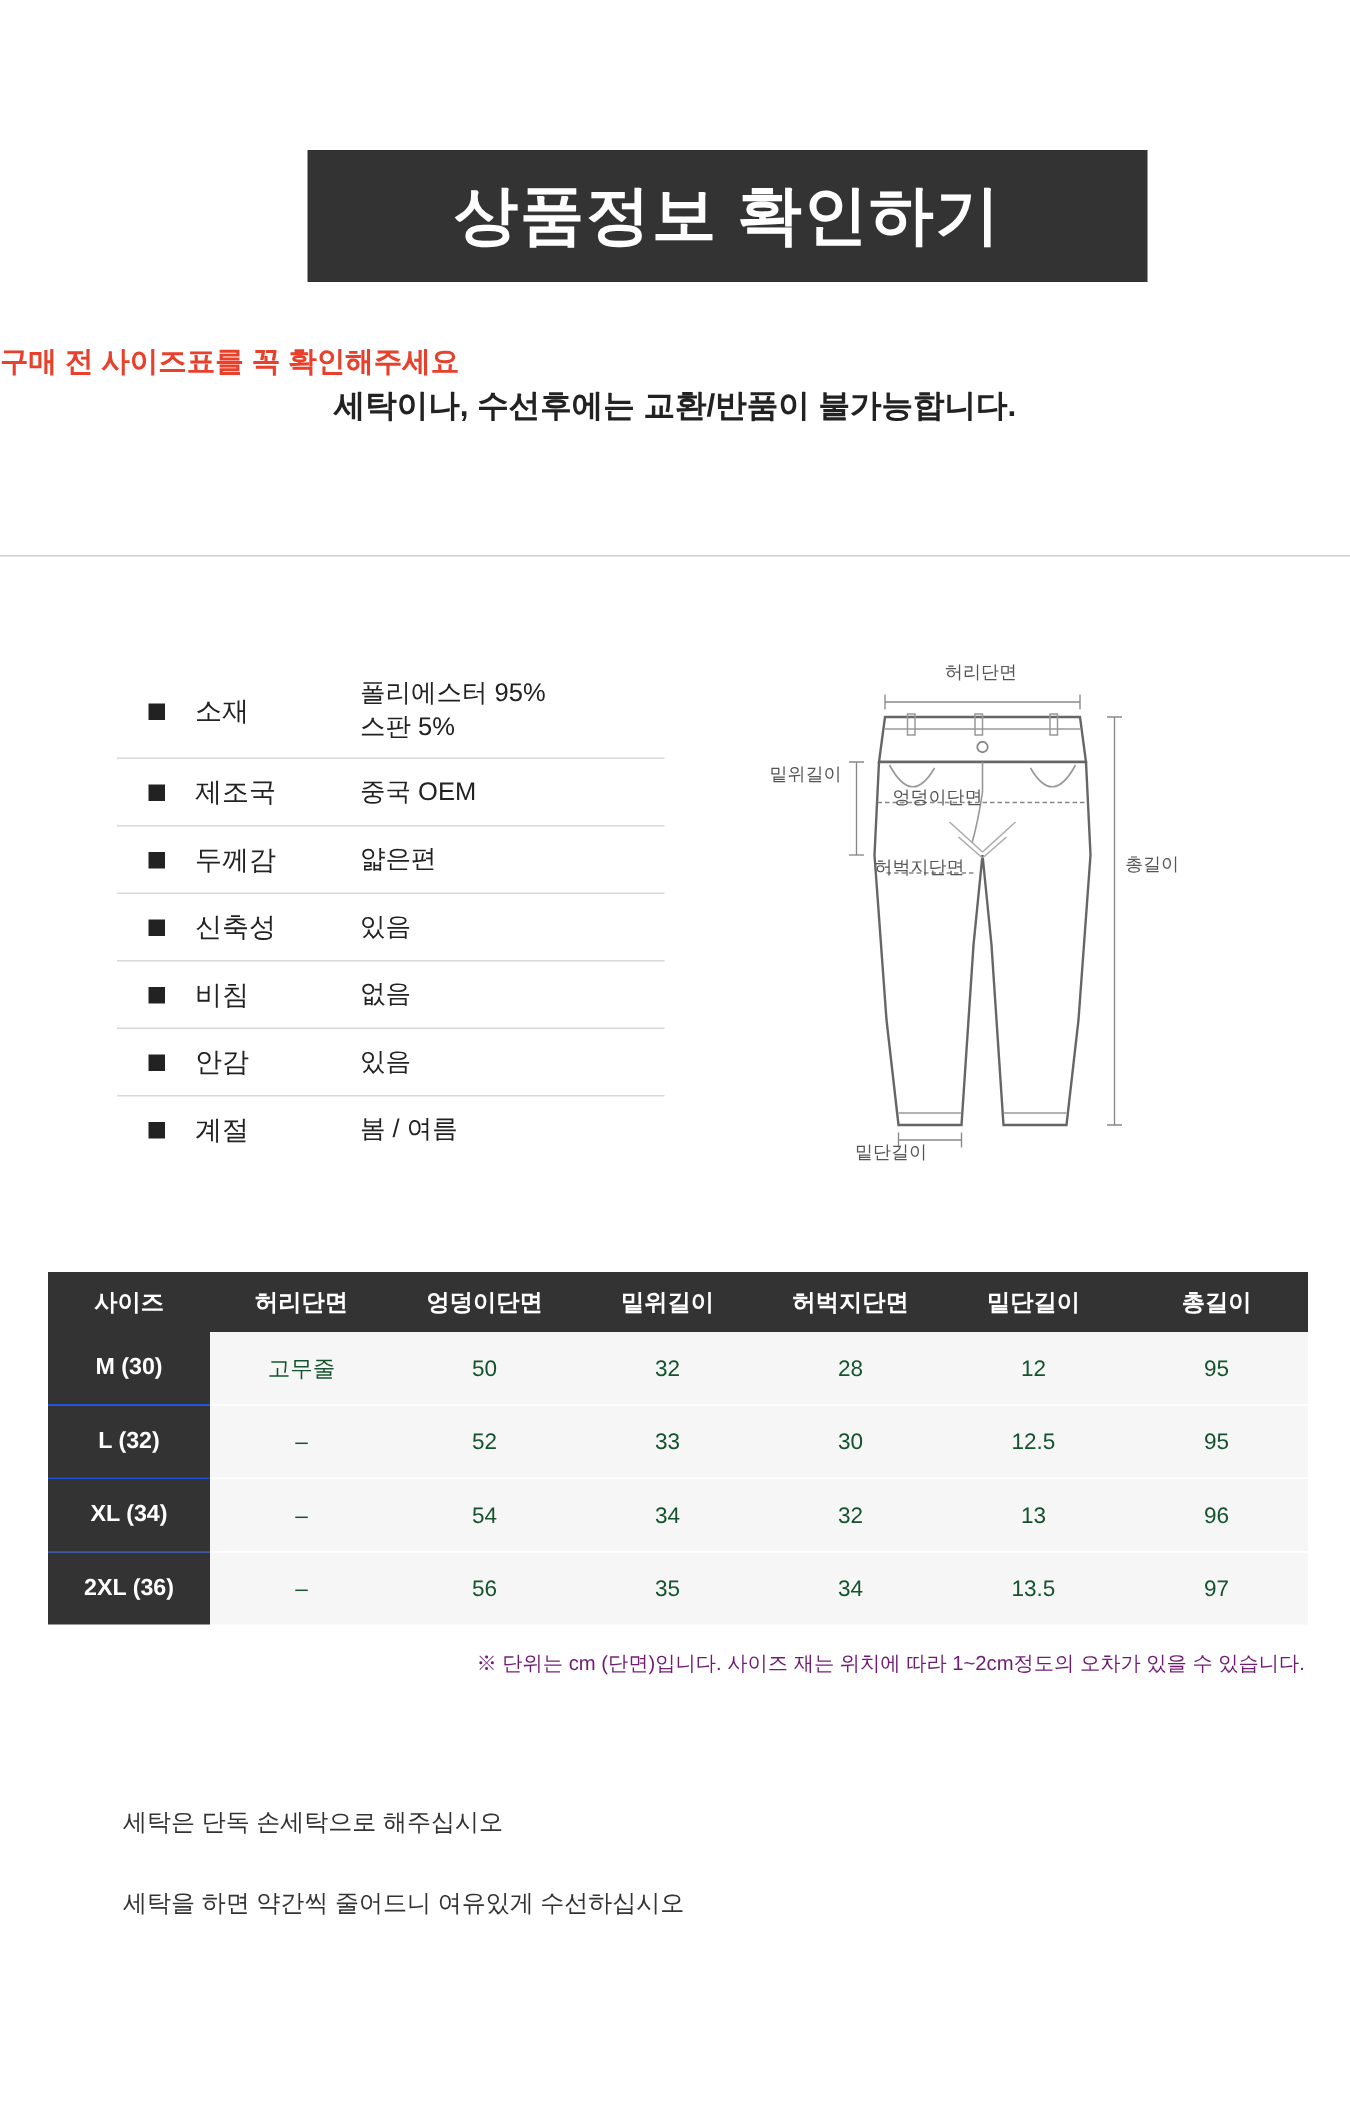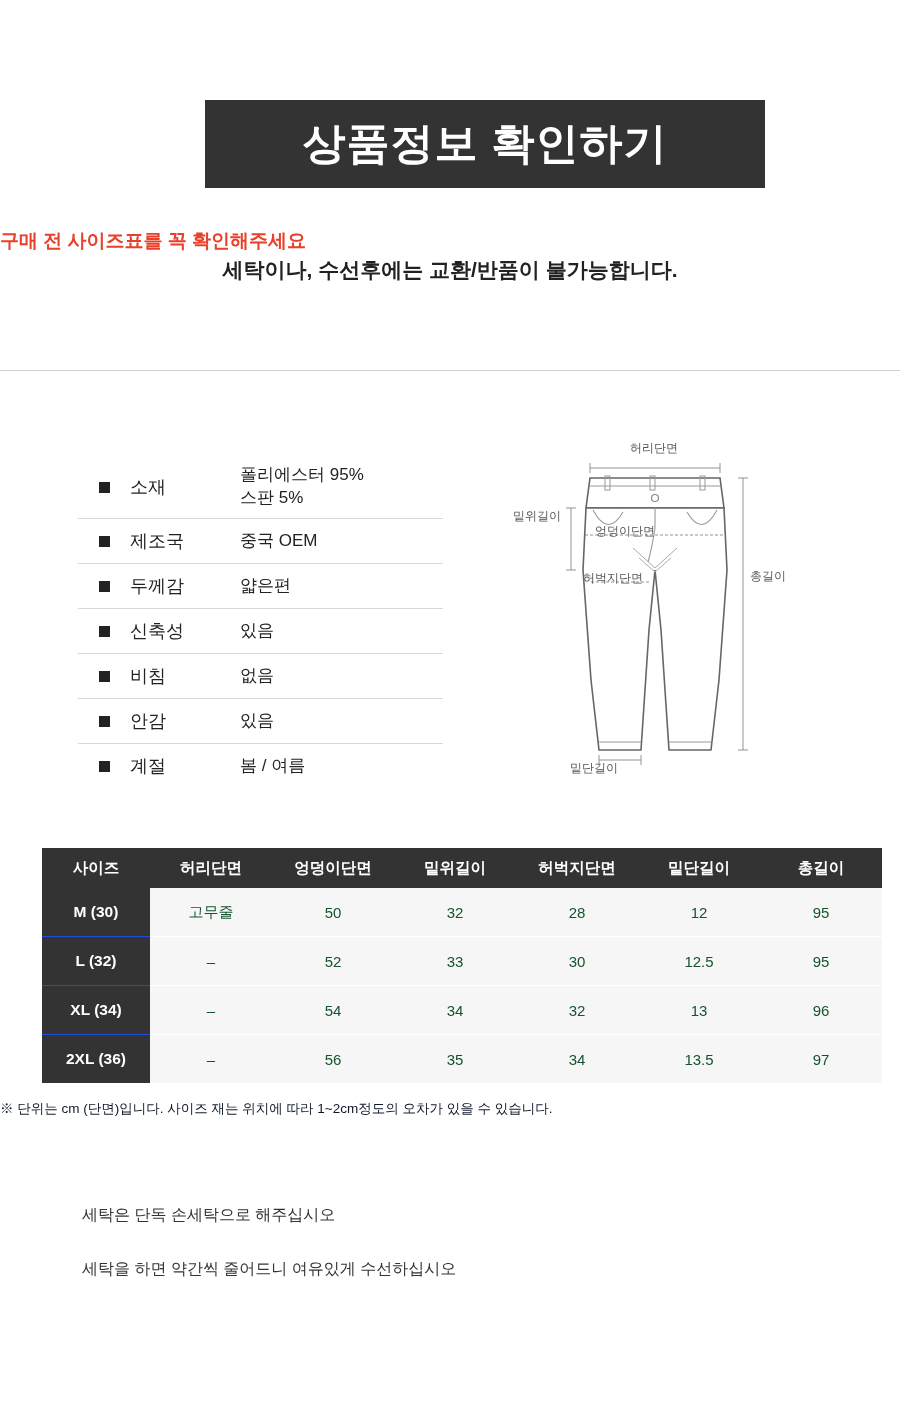--- a/index.html
+++ b/index.html
@@ -69,21 +69,21 @@
     top: 370px;
     width: 900px;
     height: 1px;
     background: #cfcfcf;
   }
 
   
   .spec-table {
     position: absolute;
     left: 78px;
-    top: 456px;
+    top: 443px;
     width: 365px;
   }
   .spec-row {
     display: flex;
     align-items: center;
     border-bottom: 1px solid #d8d8d8;
     min-height: 38px;
     padding: 3px 0;
   }
   .spec-row.first {
@@ -136,21 +136,21 @@
   .dl-waist   { left: 125px; top: 10px; }
   .dl-rise    { left: 8px;   top: 78px; }
   .dl-hip     { left: 90px;  top: 93px; }
   .dl-thigh   { left: 78px;  top: 140px; }
   .dl-total   { left: 245px; top: 138px; }
   .dl-hem     { left: 65px;  top: 330px; }
 
   
   .size-chart {
     position: absolute;
-    left: 42px;
+    left: 32px;
     top: 848px;
     width: 840px;
     border-collapse: collapse;
     table-layout: fixed;
   }
   .size-chart th,
   .size-chart td {
     text-align: center;
     font-size: 15px;
     color: #14532d;
@@ -176,23 +176,23 @@
   }
   .size-chart tbody tr:last-child td {
     border-bottom: none;
   }
 
   .chart-note {
     position: absolute;
     left: 0;
     top: 1100px;
     width: 870px;
-    text-align: left;
+    text-align: right;
     font-size: 13.5px;
-    color: #0f172a;
+    color: #701a75;
   }
 
   
   .notes {
     position: absolute;
     left: 82px;
     top: 1205px;
     width: 740px;
   }
   .note-line {

